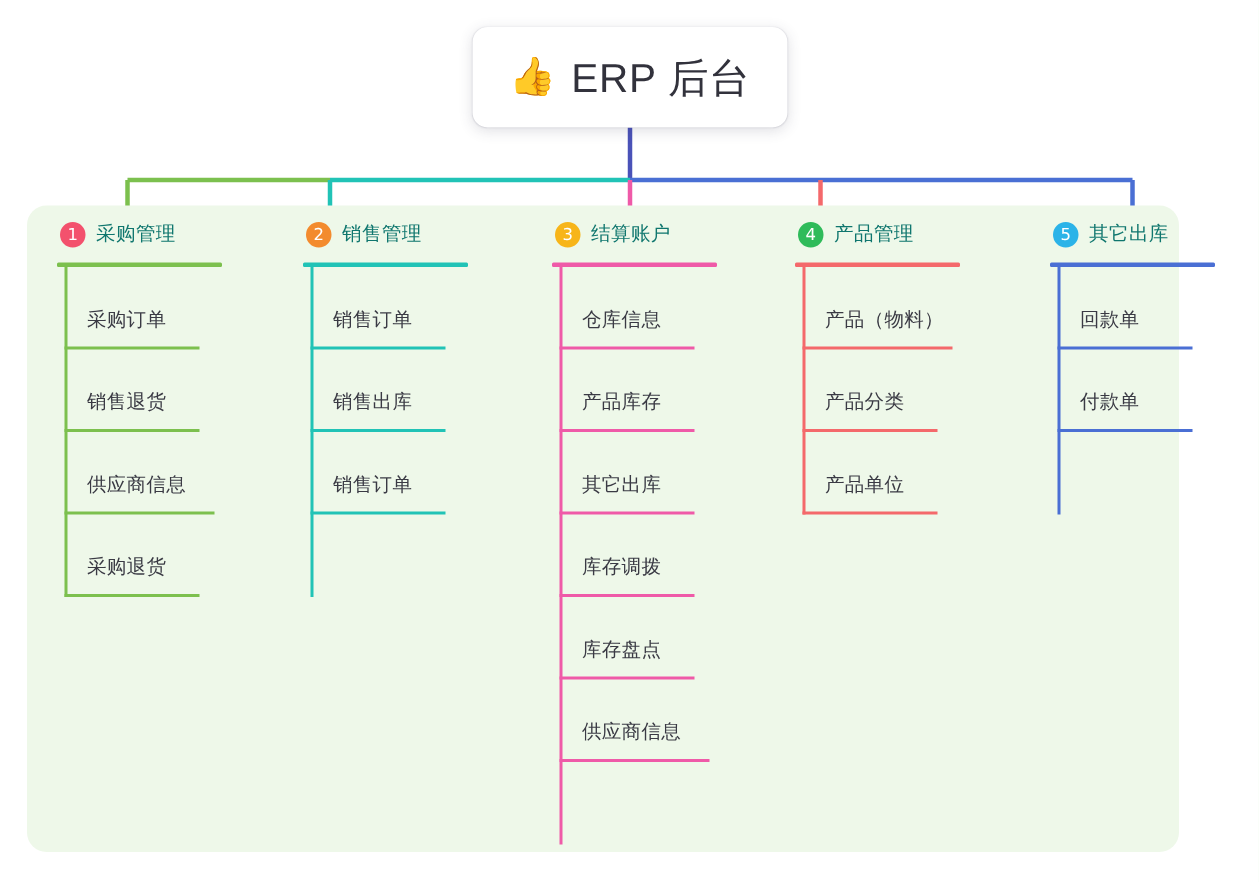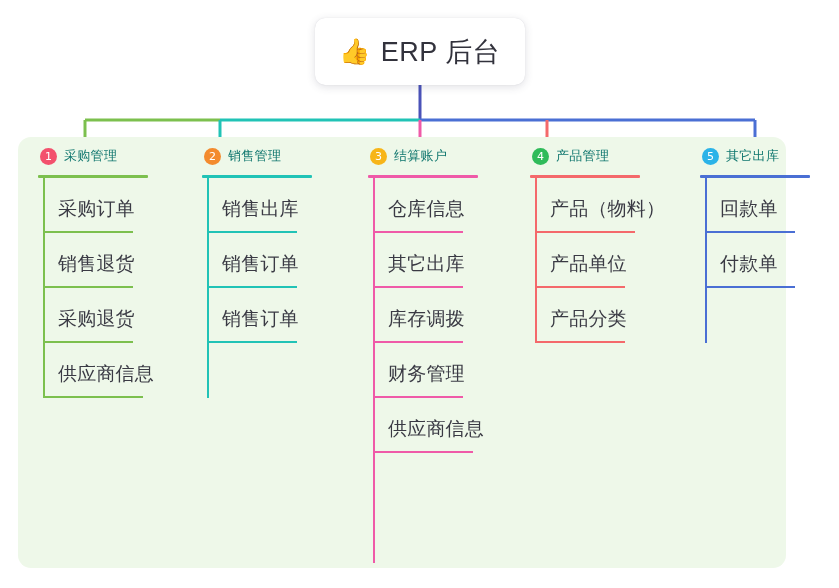--- a/index.html
+++ b/index.html
@@ -123,21 +123,21 @@
   }
   .leaf {
     position: relative;
     height: 55px;
     box-sizing: border-box;
   }
   .leaf-label {
     position: absolute;
     left: 20px;
     bottom: 11px;
-    font-size: 19px;
+    font-size: 13px;
     color: #3a3a44;
     white-space: nowrap;
     letter-spacing: 0.2px;
   }
   .leaf-rule {
     position: absolute;
     left: 5px;
     bottom: 0;
     height: 2px;
     width: 90px;
@@ -180,73 +180,77 @@
           <div class="spine" style="background: rgb(124, 192, 78); height: 220px;"></div>
           <div class="leaf">
             <span class="leaf-label">采购订单</span>
             <div class="leaf-rule" style="background: rgb(124, 192, 78); width: 90px;"></div>
           </div>
           <div class="leaf">
             <span class="leaf-label">销售退货</span>
             <div class="leaf-rule" style="background: rgb(124, 192, 78); width: 90px;"></div>
           </div>
           <div class="leaf">
+            <span class="leaf-label">供应商信息</span>
+            <div class="leaf-rule" style="background: rgb(124, 192, 78); width: 100px;"></div>
+          </div>
+          <div class="leaf">
             <span class="leaf-label">采购退货</span>
             <div class="leaf-rule" style="background: rgb(124, 192, 78); width: 90px;"></div>
           </div>
-          <div class="leaf">
-            <span class="leaf-label">供应商信息</span>
-            <div class="leaf-rule" style="background: rgb(124, 192, 78); width: 100px;"></div>
-          </div>
         </div>
       </div>
       <div class="column" style="left: 202px;">
         <div class="col-head">
           <span class="badge" style="background: rgb(243, 139, 46);">2</span>
           <span class="col-title">销售管理</span>
         </div>
         <div class="col-rule" style="background: rgb(33, 195, 182);"></div>
         <div class="leaves">
           <div class="spine" style="background: rgb(33, 195, 182); height: 220px;"></div>
           <div class="leaf">
+            <span class="leaf-label">销售订单</span>
+            <div class="leaf-rule" style="background: rgb(33, 195, 182); width: 90px;"></div>
+          </div>
+          <div class="leaf">
             <span class="leaf-label">销售出库</span>
             <div class="leaf-rule" style="background: rgb(33, 195, 182); width: 90px;"></div>
           </div>
           <div class="leaf">
             <span class="leaf-label">销售订单</span>
             <div class="leaf-rule" style="background: rgb(33, 195, 182); width: 90px;"></div>
           </div>
-          <div class="leaf">
-            <span class="leaf-label">销售订单</span>
-            <div class="leaf-rule" style="background: rgb(33, 195, 182); width: 90px;"></div>
-          </div>
         </div>
       </div>
       <div class="column" style="left: 368px;">
         <div class="col-head">
           <span class="badge" style="background: rgb(247, 181, 25);">3</span>
           <span class="col-title">结算账户</span>
         </div>
         <div class="col-rule" style="background: rgb(239, 90, 168);"></div>
         <div class="leaves">
           <div class="spine" style="background: rgb(239, 90, 168); height: 385px;"></div>
           <div class="leaf">
             <span class="leaf-label">仓库信息</span>
             <div class="leaf-rule" style="background: rgb(239, 90, 168); width: 90px;"></div>
           </div>
           <div class="leaf">
+            <span class="leaf-label">产品库存</span>
+            <div class="leaf-rule" style="background: rgb(239, 90, 168); width: 90px;"></div>
+          </div>
+          <div class="leaf">
             <span class="leaf-label">其它出库</span>
             <div class="leaf-rule" style="background: rgb(239, 90, 168); width: 90px;"></div>
           </div>
           <div class="leaf">
             <span class="leaf-label">库存调拨</span>
             <div class="leaf-rule" style="background: rgb(239, 90, 168); width: 90px;"></div>
           </div>
           <div class="leaf">
-            <span class="leaf-label">财务管理</span>
+            <span class="leaf-label">库存盘点</span>
             <div class="leaf-rule" style="background: rgb(239, 90, 168); width: 90px;"></div>
           </div>
           <div class="leaf">
             <span class="leaf-label">供应商信息</span>
             <div class="leaf-rule" style="background: rgb(239, 90, 168); width: 100px;"></div>
           </div>
         </div>
       </div>
       <div class="column" style="left: 530px;">
         <div class="col-head">
@@ -254,27 +258,27 @@
           <span class="col-title">产品管理</span>
         </div>
         <div class="col-rule" style="background: rgb(244, 105, 107);"></div>
         <div class="leaves">
           <div class="spine" style="background: rgb(244, 105, 107); height: 165px;"></div>
           <div class="leaf">
             <span class="leaf-label">产品（物料）</span>
             <div class="leaf-rule" style="background: rgb(244, 105, 107); width: 100px;"></div>
           </div>
           <div class="leaf">
+            <span class="leaf-label">产品分类</span>
+            <div class="leaf-rule" style="background: rgb(244, 105, 107); width: 90px;"></div>
+          </div>
+          <div class="leaf">
             <span class="leaf-label">产品单位</span>
             <div class="leaf-rule" style="background: rgb(244, 105, 107); width: 90px;"></div>
           </div>
-          <div class="leaf">
-            <span class="leaf-label">产品分类</span>
-            <div class="leaf-rule" style="background: rgb(244, 105, 107); width: 90px;"></div>
-          </div>
         </div>
       </div>
       <div class="column" style="left: 700px;">
         <div class="col-head">
           <span class="badge" style="background: rgb(43, 179, 232);">5</span>
           <span class="col-title">其它出库</span>
         </div>
         <div class="col-rule" style="background: rgb(74, 111, 212);"></div>
         <div class="leaves">
           <div class="spine" style="background: rgb(74, 111, 212); height: 165px;"></div>

